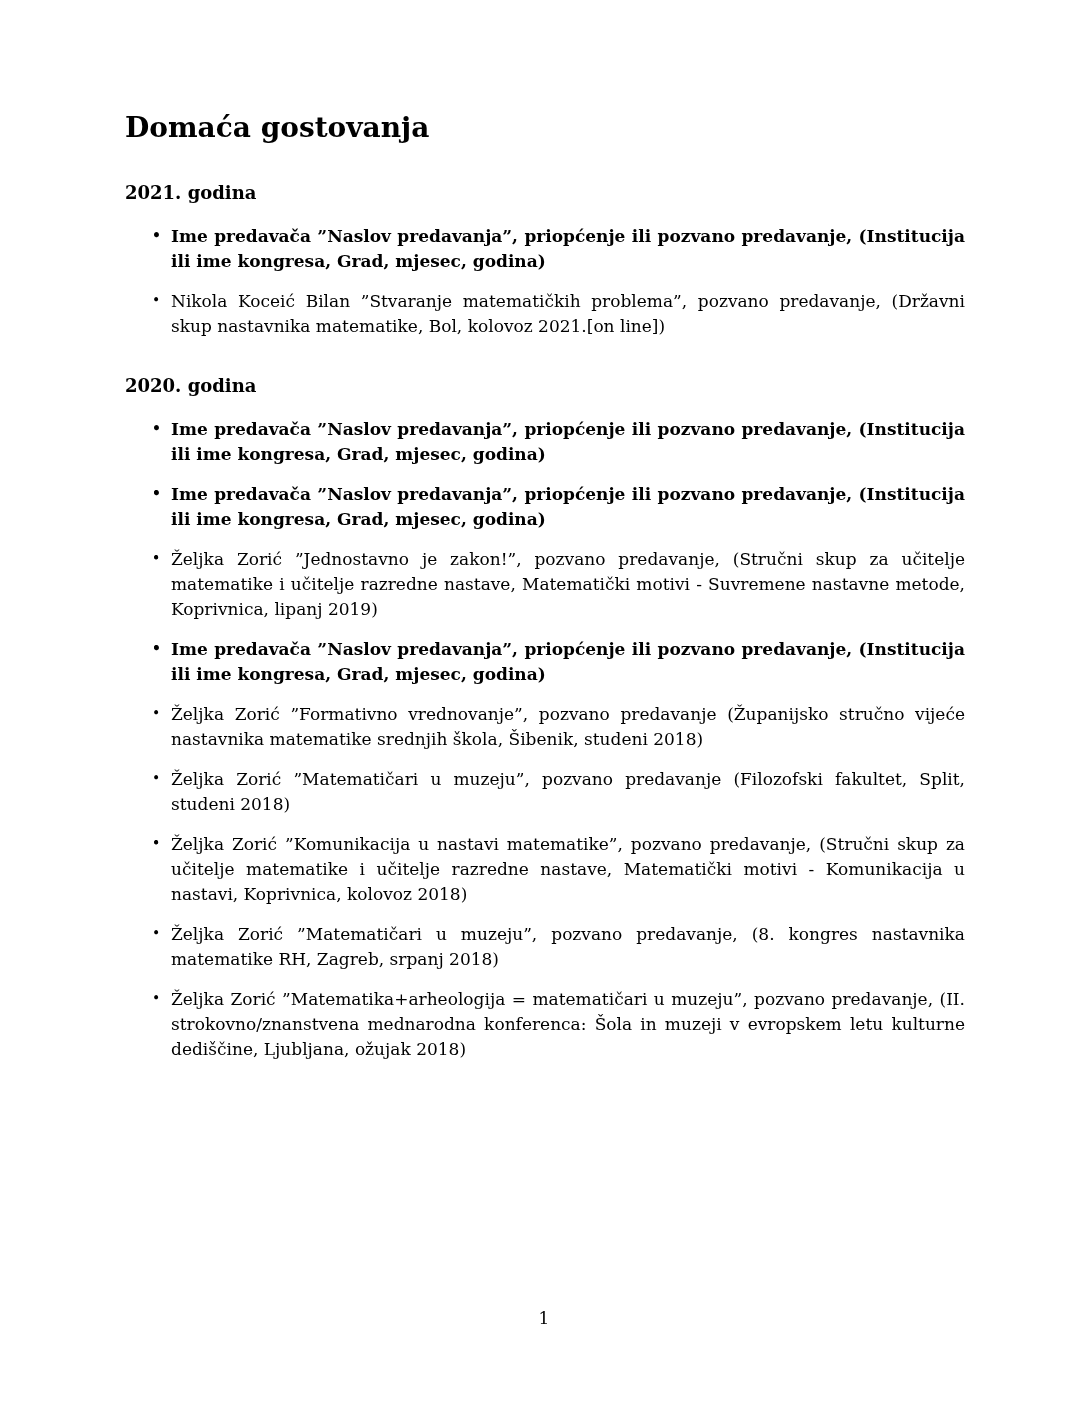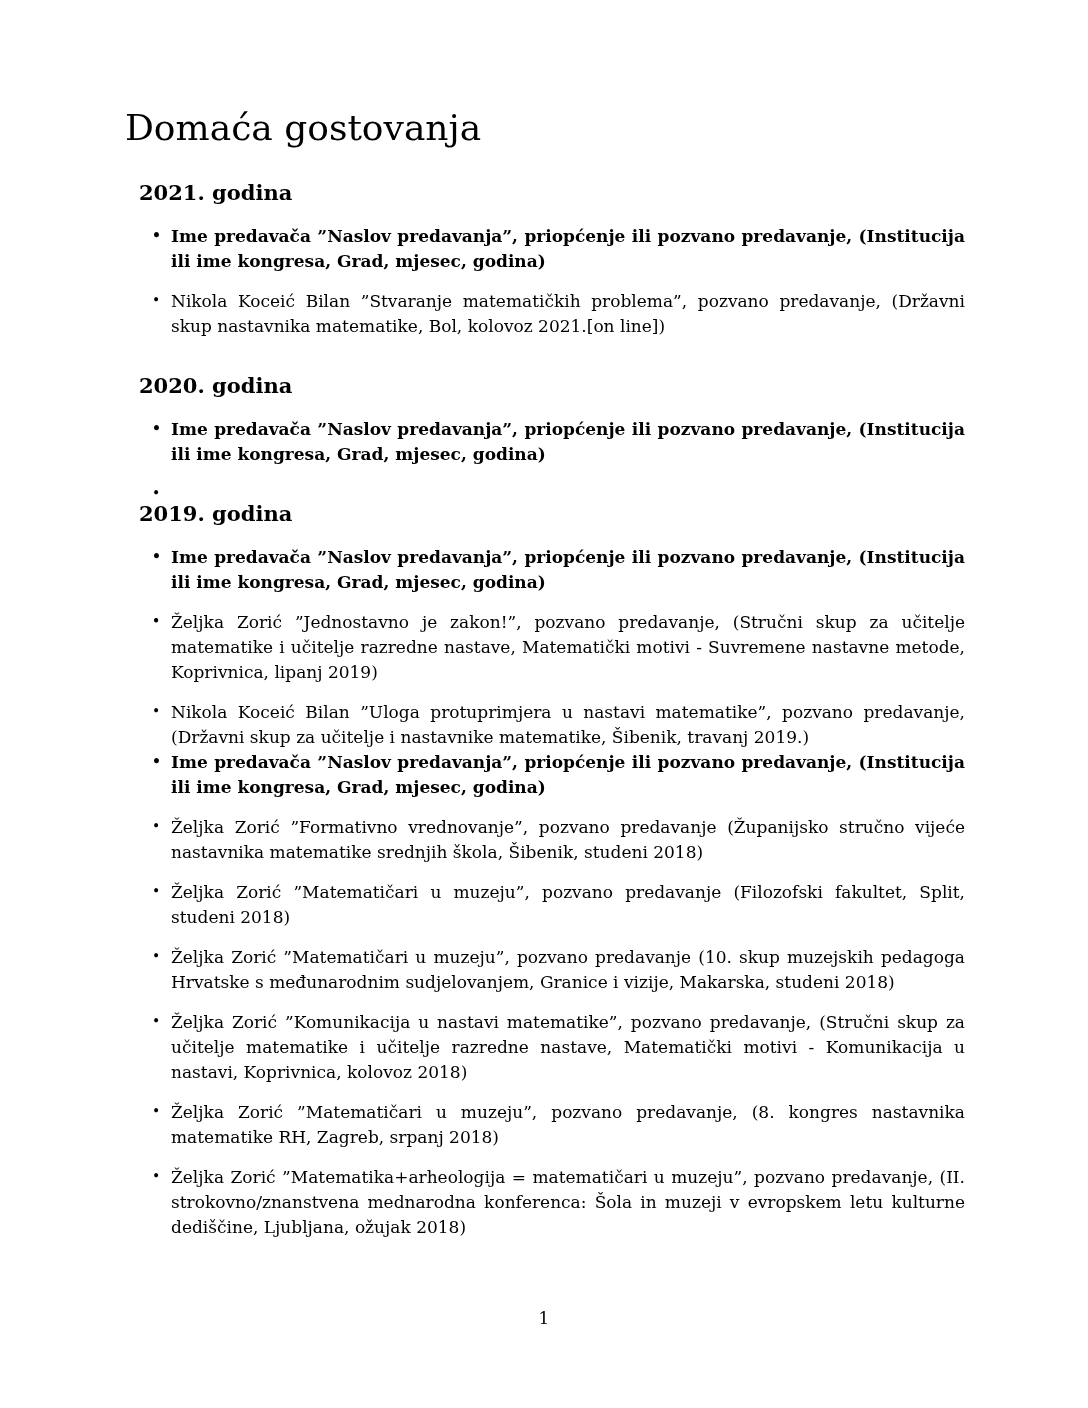--- a/index.html
+++ b/index.html
@@ -15,31 +15,31 @@
     position: relative;
     overflow: hidden;
   }
   .content {
     position: absolute;
     left: 125px;
     top: 110px;
     width: 840px;
   }
   h1.doc-title {
-    font-size: 36px;
+    font-size: 28px;
     line-height: 36px;
-    font-weight: normal;
+    font-weight: bold;
     margin: 0 0 24px 0;
     letter-spacing: 0px;
   }
   h2.section-heading {
-    font-size: 21px;
+    font-size: 18px;
     line-height: 26px;
     font-weight: bold;
-    margin: 34px 0 18px 14px;
+    margin: 34px 0 18px 0;
   }
   ul.item-list {
     margin: 0;
     padding: 0 0 0 46px;
     list-style: none;
   }
   li.entry {
     position: relative;
     font-size: 17px;
     line-height: 25px;
@@ -85,41 +85,40 @@
   <section>
     <h2 class="section-heading">2020. godina</h2>
     <ul class="item-list">
   <li class="entry tpl"><span class="bullet">•</span><span class="entry-text">Ime predavača ”Naslov predavanja”, priopćenje ili pozvano predavanje, (Institucija ili ime kongresa, Grad, mjesec, godina)</span></li>
 
   <li class="entry"><span class="bullet">•</span></li>
 </ul>
   </section>
 
   <section>
-    <h2 class="section-heading">2019. godina</h2>
     <ul class="item-list">
   <li class="entry tpl"><span class="bullet">•</span><span class="entry-text">Ime predavača ”Naslov predavanja”, priopćenje ili pozvano predavanje, (Institucija ili ime kongresa, Grad, mjesec, godina)</span></li>
 
   <li class="entry"><span class="bullet">•</span></li>
 
   <li class="entry"><span class="bullet">•</span><span class="entry-text">Željka Zorić ”Jednostavno je zakon!”, pozvano predavanje, (Stručni skup za učitelje matematike i učitelje razredne nastave, Matematički motivi - Suvremene nastavne metode, Koprivnica, lipanj 2019)</span></li>
 
-  <li class="entry"><span class="bullet">•</span><span class="entry-text">Nikola Koceić Bilan ”Uloga protuprimjera u nastavi matematike”, pozvano predavanje, (Državni skup za učitelje i nastavnike matematike, Šibenik, travanj 2019.)</span></li>
+  <li class="entry"><span class="bullet">•</span></li>
 </ul>
   </section>
 
   <section>
     <ul class="item-list">
   <li class="entry tpl"><span class="bullet">•</span><span class="entry-text">Ime predavača ”Naslov predavanja”, priopćenje ili pozvano predavanje, (Institucija ili ime kongresa, Grad, mjesec, godina)</span></li>
 
   <li class="entry"><span class="bullet">•</span><span class="entry-text">Željka Zorić ”Formativno vrednovanje”, pozvano predavanje (Županijsko stručno vijeće nastavnika matematike srednjih škola, Šibenik, studeni 2018)</span></li>
 
   <li class="entry"><span class="bullet">•</span><span class="entry-text">Željka Zorić ”Matematičari u muzeju”, pozvano predavanje (Filozofski fakultet, Split, studeni 2018)</span></li>
 
-  <li class="entry"><span class="bullet">•</span><span class="entry-text">Željka Zorić ”Matematičari u muzeju”, pozvano predavanje (10. skup muzejskih pedagoga Hrvatske s međunarodnim sudjelovanjem, Granice i vizije, Makarska, studeni 2018)</span></li>
+  <li class="entry"><span class="bullet">•</span></li>
 
   <li class="entry"><span class="bullet">•</span><span class="entry-text">Željka Zorić ”Komunikacija u nastavi matematike”, pozvano predavanje, (Stručni skup za učitelje matematike i učitelje razredne nastave, Matematički motivi - Komunikacija u nastavi, Koprivnica, kolovoz 2018)</span></li>
 
   <li class="entry"><span class="bullet">•</span><span class="entry-text">Željka Zorić ”Matematičari u muzeju”, pozvano predavanje, (8. kongres nastavnika matematike RH, Zagreb, srpanj 2018)</span></li>
 
   <li class="entry"><span class="bullet">•</span><span class="entry-text">Željka Zorić ”Matematika+arheologija = matematičari u muzeju”, pozvano predavanje, (II. strokovno/znanstvena mednarodna konferenca: Šola in muzeji v evropskem letu kulturne dediščine, Ljubljana, ožujak 2018)</span></li>
 
 </ul>
   </section>
 </div>

